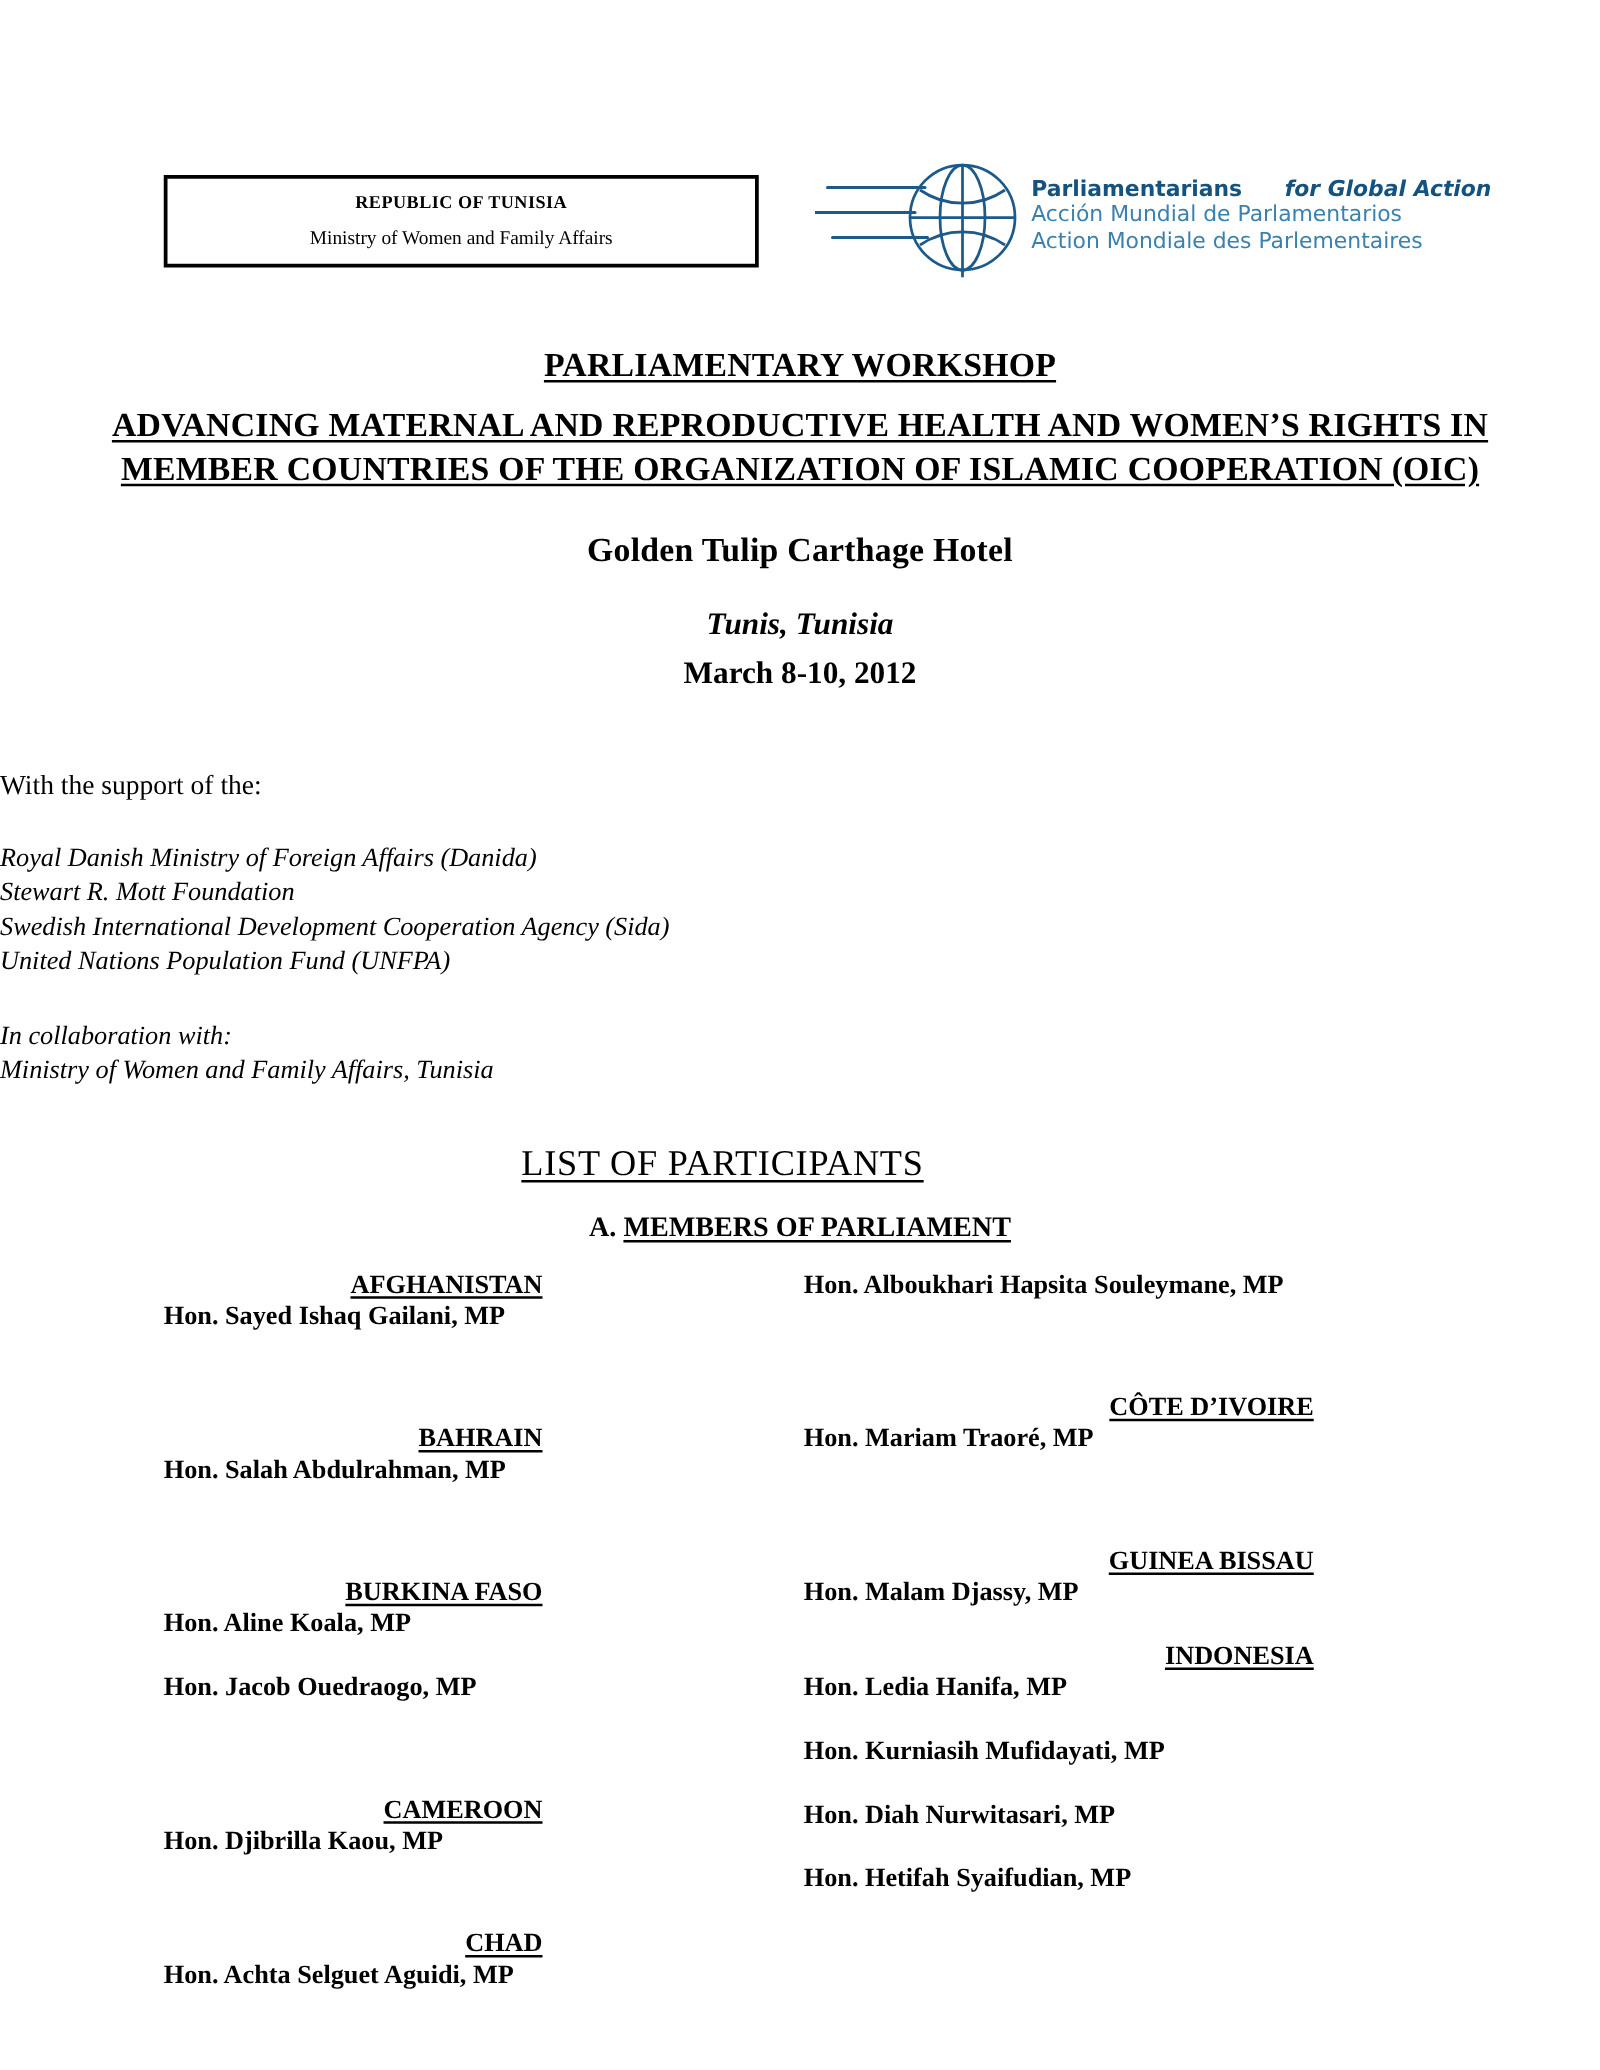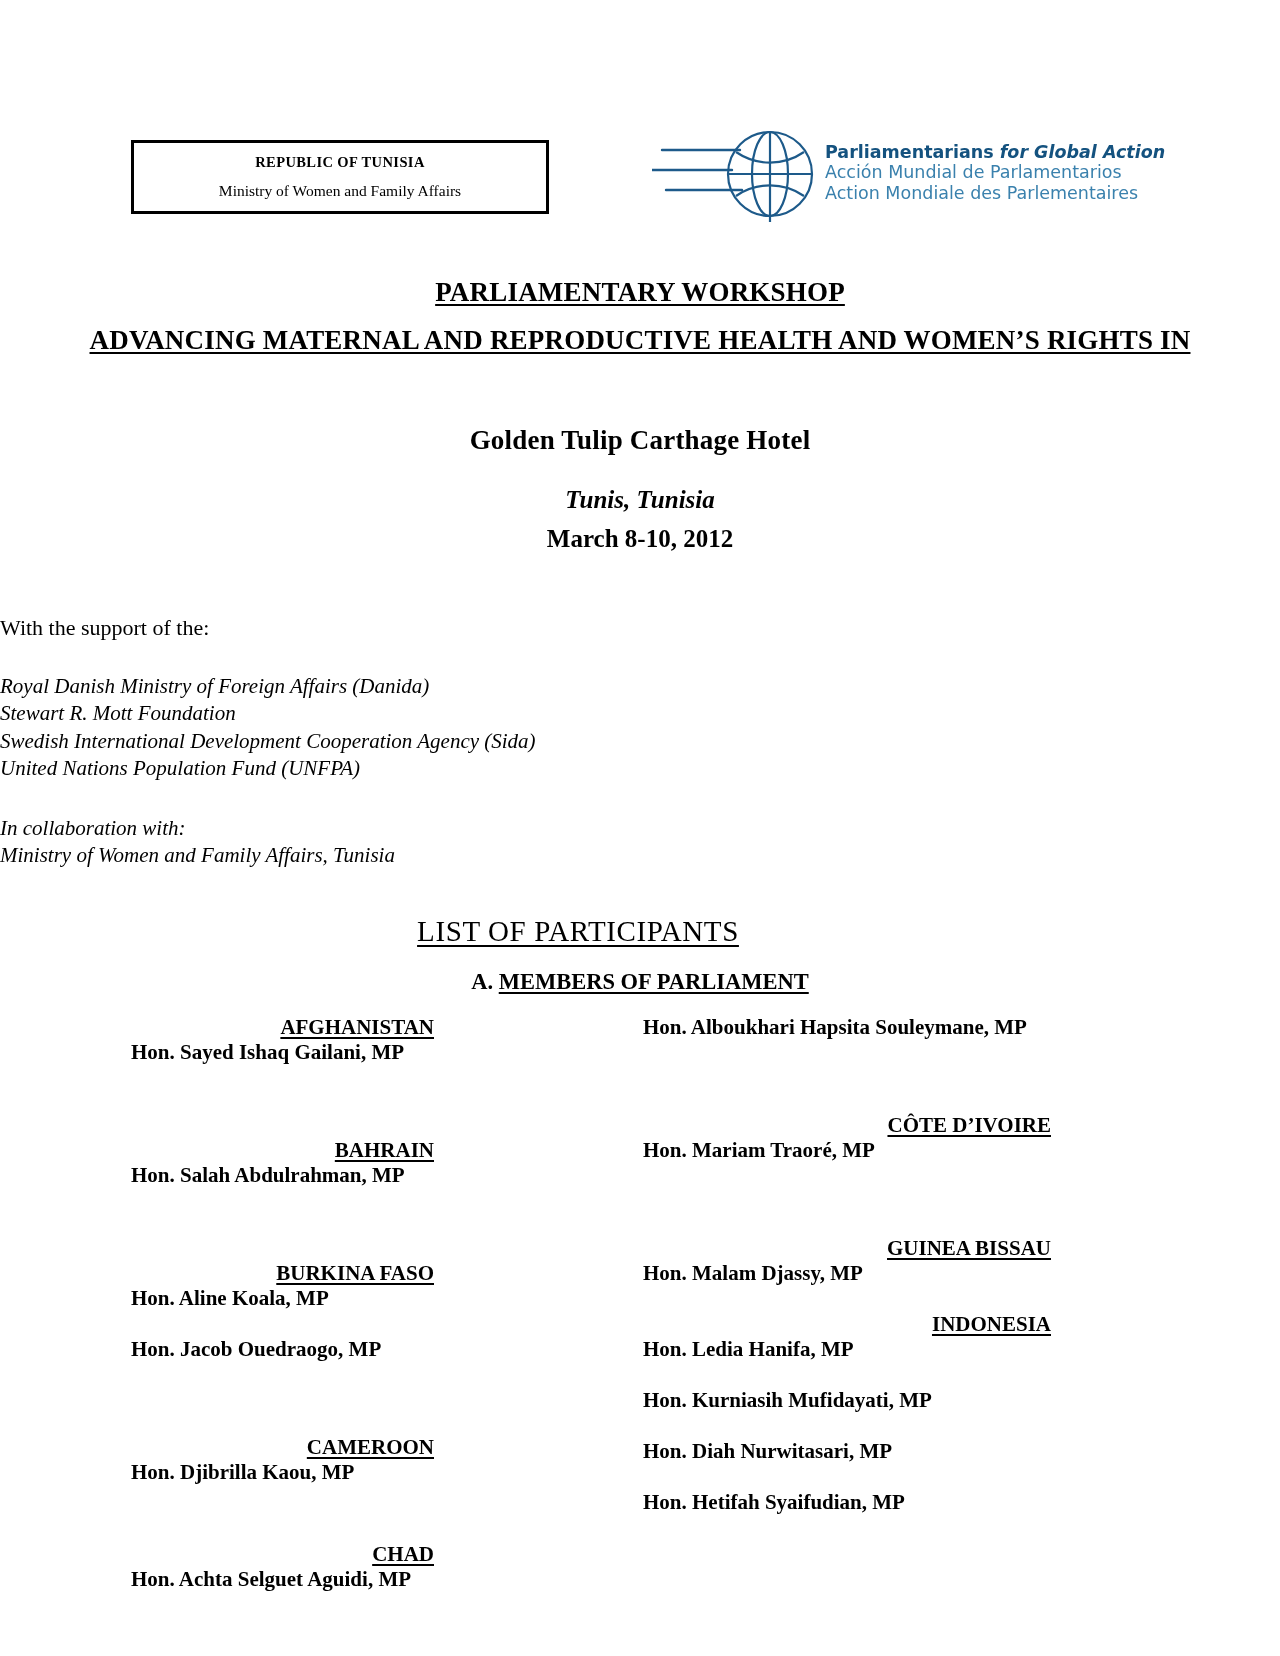--- a/index.html
+++ b/index.html
@@ -29,21 +29,21 @@
     top: 0;
     left: 0;
     width: 1280px;
     height: 240px;
   }
 
   .ministry-box {
     position: absolute;
     left: 131px;
     top: 140px;
-    width: 418px;
+    width: 476px;
     height: 74px;
     border: 3px solid #000000;
     box-sizing: border-box;
     background: #ffffff;
     text-align: center;
   }
   .ministry-line1 {
     margin-top: 11px;
     font-family: "Liberation Serif", "DejaVu Serif", serif;
     font-weight: bold;
@@ -78,21 +78,21 @@
     width: 330px;
     line-height: 1.16;
   }
   .pga-text div {
     font-family: "DejaVu Sans", sans-serif;
     font-size: 17.5px;
     color: #2a6c9e;
     white-space: nowrap;
   }
   .pga-l1 { color: #14527f !important; font-weight: bold; }
-  .pga-l1 .ital { font-style: italic; }
+  .pga-l1 .ital { font-style: italic; margin-left: 28px; }
   .pga-l2 { color: #3a81ad !important; }
   .pga-l3 { color: #3a81ad !important; }
 
   
   .title-block {
     position: absolute;
     left: 0;
     top: 276px;
     width: 1280px;
     text-align: center;
@@ -264,20 +264,21 @@
         <div class="pga-l1"><span>Parliamentarians </span><span class="ital">for Global Action</span></div>
         <div class="pga-l2">Acción Mundial de Parlamentarios</div>
         <div class="pga-l3">Action Mondiale des Parlementaires</div>
       </div>
     </div>
   </div>
 
   <div class="title-block">
     <div class="wtitle wtitle-1 sc">PARLIAMENTARY WORKSHOP</div>
     <div class="wtitle wtitle-2 sc">ADVANCING MATERNAL AND REPRODUCTIVE HEALTH AND WOMEN’S RIGHTS IN</div>
+    <div class="wtitle wtitle-3 sc">MEMBER COUNTRIES OF THE ORGANIZATION OF ISLAMIC COOPERATION (OIC)</div>
   </div>
 
   <div class="venue">
     <div class="venue-hotel">Golden Tulip Carthage Hotel</div>
     <div class="venue-city">Tunis, Tunisia</div>
     <div class="venue-date">March 8-10, 2012</div>
   </div>
 
   <div class="support">
     <div class="support-intro">With the support of the:</div>

